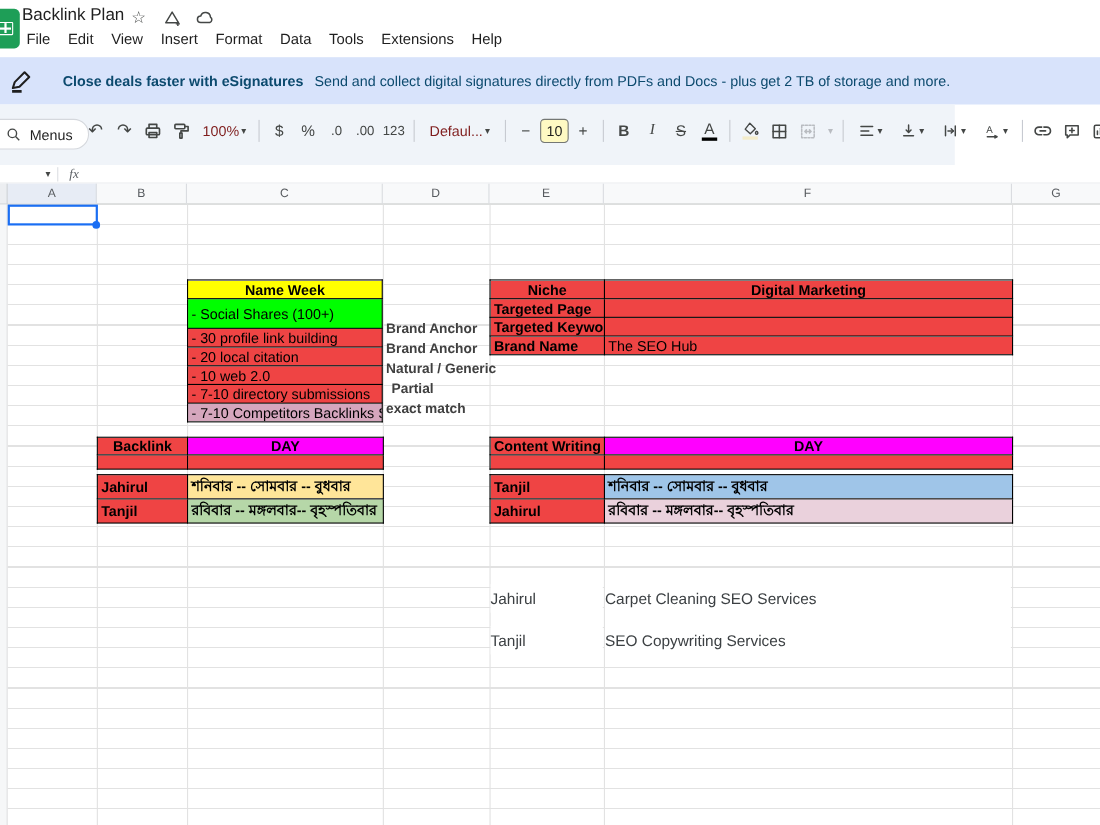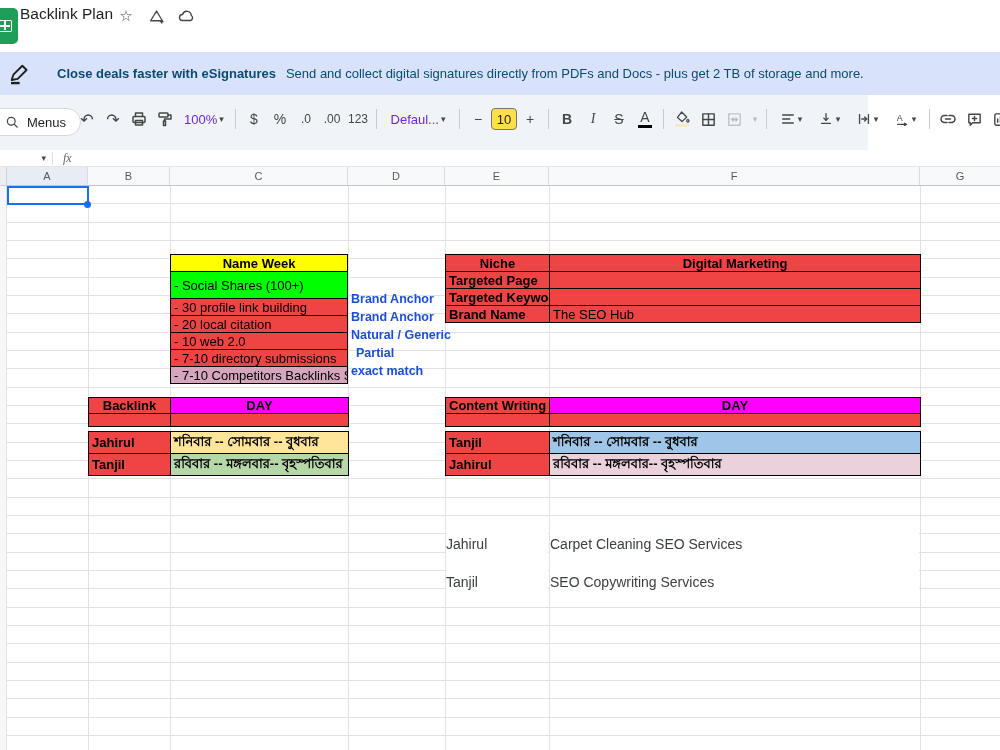--- a/index.html
+++ b/index.html
@@ -26,23 +26,23 @@
   .banner-text b { font-weight:bold; margin-right:10px; }
 
   
   .toolbar { position:absolute; top:95px; left:0; width:868px; height:55px; background:#f0f4f9; display:flex; align-items:center; }
   .menus-pill { position:absolute; left:-14px; top:13px; height:28px; background:#fff; border:1px solid #d5d8dd; border-radius:999px; display:flex; align-items:center; padding:0 14px 0 18px; gap:7px; }
   .menus-pill span { font-size:13px; color:#1f1f1f; }
   .tb-group { position:absolute; top:11px; display:flex; align-items:center; }
   .tbtn { min-width:26px; height:26px; display:flex; align-items:center; justify-content:center; border-radius:4px; color:#444746; }
   .tbtn svg { stroke:#444746; fill:none; stroke-width:1.5; stroke-linecap:round; stroke-linejoin:round; }
   .tdivider { width:1px; height:20px; background:#c7cad1; margin:0 5px; }
-  .tlabel { font-size:13px; color:#6d28d9; }
+  .tlabel { font-size:13px; color:#7f1d1d; }
   .caret { font-size:9px; color:#444746; margin-left:2px; }
-  .fontsize-box { width:26px; height:22px; border:1px solid #747775; border-radius:4px; background:#fde047; display:flex; align-items:center; justify-content:center; font-size:13px; color:#1f1f1f; }
+  .fontsize-box { width:26px; height:22px; border:1px solid #747775; border-radius:4px; background:#fef9c3; display:flex; align-items:center; justify-content:center; font-size:13px; color:#1f1f1f; }
   .glyph { font-size:14px; color:#444746; }
   .bold-g { font-weight:bold; }
   .italic-g { font-style:italic; font-family:"Liberation Serif", serif; }
   .strike-g { text-decoration:line-through; }
   .tcolor { display:flex; flex-direction:column; align-items:center; line-height:13px; }
   .tcolor .bar { width:14px; height:3px; background:#000; margin-top:1px; }
   .fillbar { width:14px; height:3px; background:#f3ecca; margin-top:1px; }
   .disabled svg { stroke:#b9bcc1; }
   .disabled .caret { color:#b9bcc1; }
 
@@ -73,21 +73,21 @@
   .c-bold { font-weight:bold; }
   .bg-yellow { background:#ffff00 !important; }
   .bg-green  { background:#00ff00 !important; }
   .bg-mauve  { background:#d5a6bd !important; }
   .bg-magenta{ background:#ff00ff !important; }
   .bg-orange { background:#ffe599 !important; }
   .bg-sage   { background:#b6d7a8 !important; }
   .bg-blue   { background:#9fc5e8 !important; }
   .bg-pink   { background:#ead1dc !important; }
 
-  .anchor-label { position:absolute; left:351px; width:120px; height:18px; line-height:18px; font-size:12.5px; font-weight:bold; color:#1d4ed8; background:transparent; }
+  .anchor-label { position:absolute; left:351px; width:120px; height:18px; line-height:18px; font-size:12.5px; font-weight:bold; color:#404040; background:transparent; }
   .note-cell { position:absolute; font-size:14px; color:#3c4043; line-height:26px; height:26px; background:#fff; }
 </style>
 </head>
 <body>
 
 <div id="app">
 
   <div class="titlebar">
     <div class="sheets-logo">
         <div class="tbl"></div>
@@ -100,20 +100,31 @@
             <path d="M9 3.2 L15.2 13.5 H2.8 Z" stroke="#444746" fill="none" stroke-width="1.4" stroke-linejoin="round"></path>
             <line x1="12.5" y1="14.5" x2="16.5" y2="14.5" stroke="#444746" stroke-width="1.4"></line>
             <line x1="14.5" y1="12.5" x2="14.5" y2="16.5" stroke="#444746" stroke-width="1.4"></line>
           </svg>
       </div>
       <div class="ticon">
         <svg width="18" height="18" viewBox="0 0 18 18">
             <path d="M5.5 13.5 a3 3 0 0 1 0-6 a4.5 4.5 0 0 1 8.8 1 a2.8 2.8 0 0 1-.6 5 z" stroke="#444746" fill="none" stroke-width="1.4" stroke-linejoin="round"></path>
           </svg>
       </div>
+    </div>
+    <div class="menubar">
+      <div class="menu-item">File</div>
+      <div class="menu-item">Edit</div>
+      <div class="menu-item">View</div>
+      <div class="menu-item">Insert</div>
+      <div class="menu-item">Format</div>
+      <div class="menu-item">Data</div>
+      <div class="menu-item">Tools</div>
+      <div class="menu-item">Extensions</div>
+      <div class="menu-item">Help</div>
     </div>
   </div>
 
   <div class="banner">
     <svg class="pen" viewBox="0 0 18 18">
         <path d="M3.5 13.5 l1.3-4 L11.5 2.8 l3.2 3.2 -6.7 6.7 z" stroke="#1f1f1f" fill="none" stroke-width="1.4" stroke-linejoin="round"></path>
         <line x1="3" y1="15.8" x2="9.5" y2="15.8" stroke="#1f1f1f" stroke-width="1.8"></line>
       </svg>
     <div class="banner-text">
       <b>Close deals faster with eSignatures</b><span>Send and collect digital signatures directly from PDFs and Docs - plus get 2 TB of storage and more.</span>

